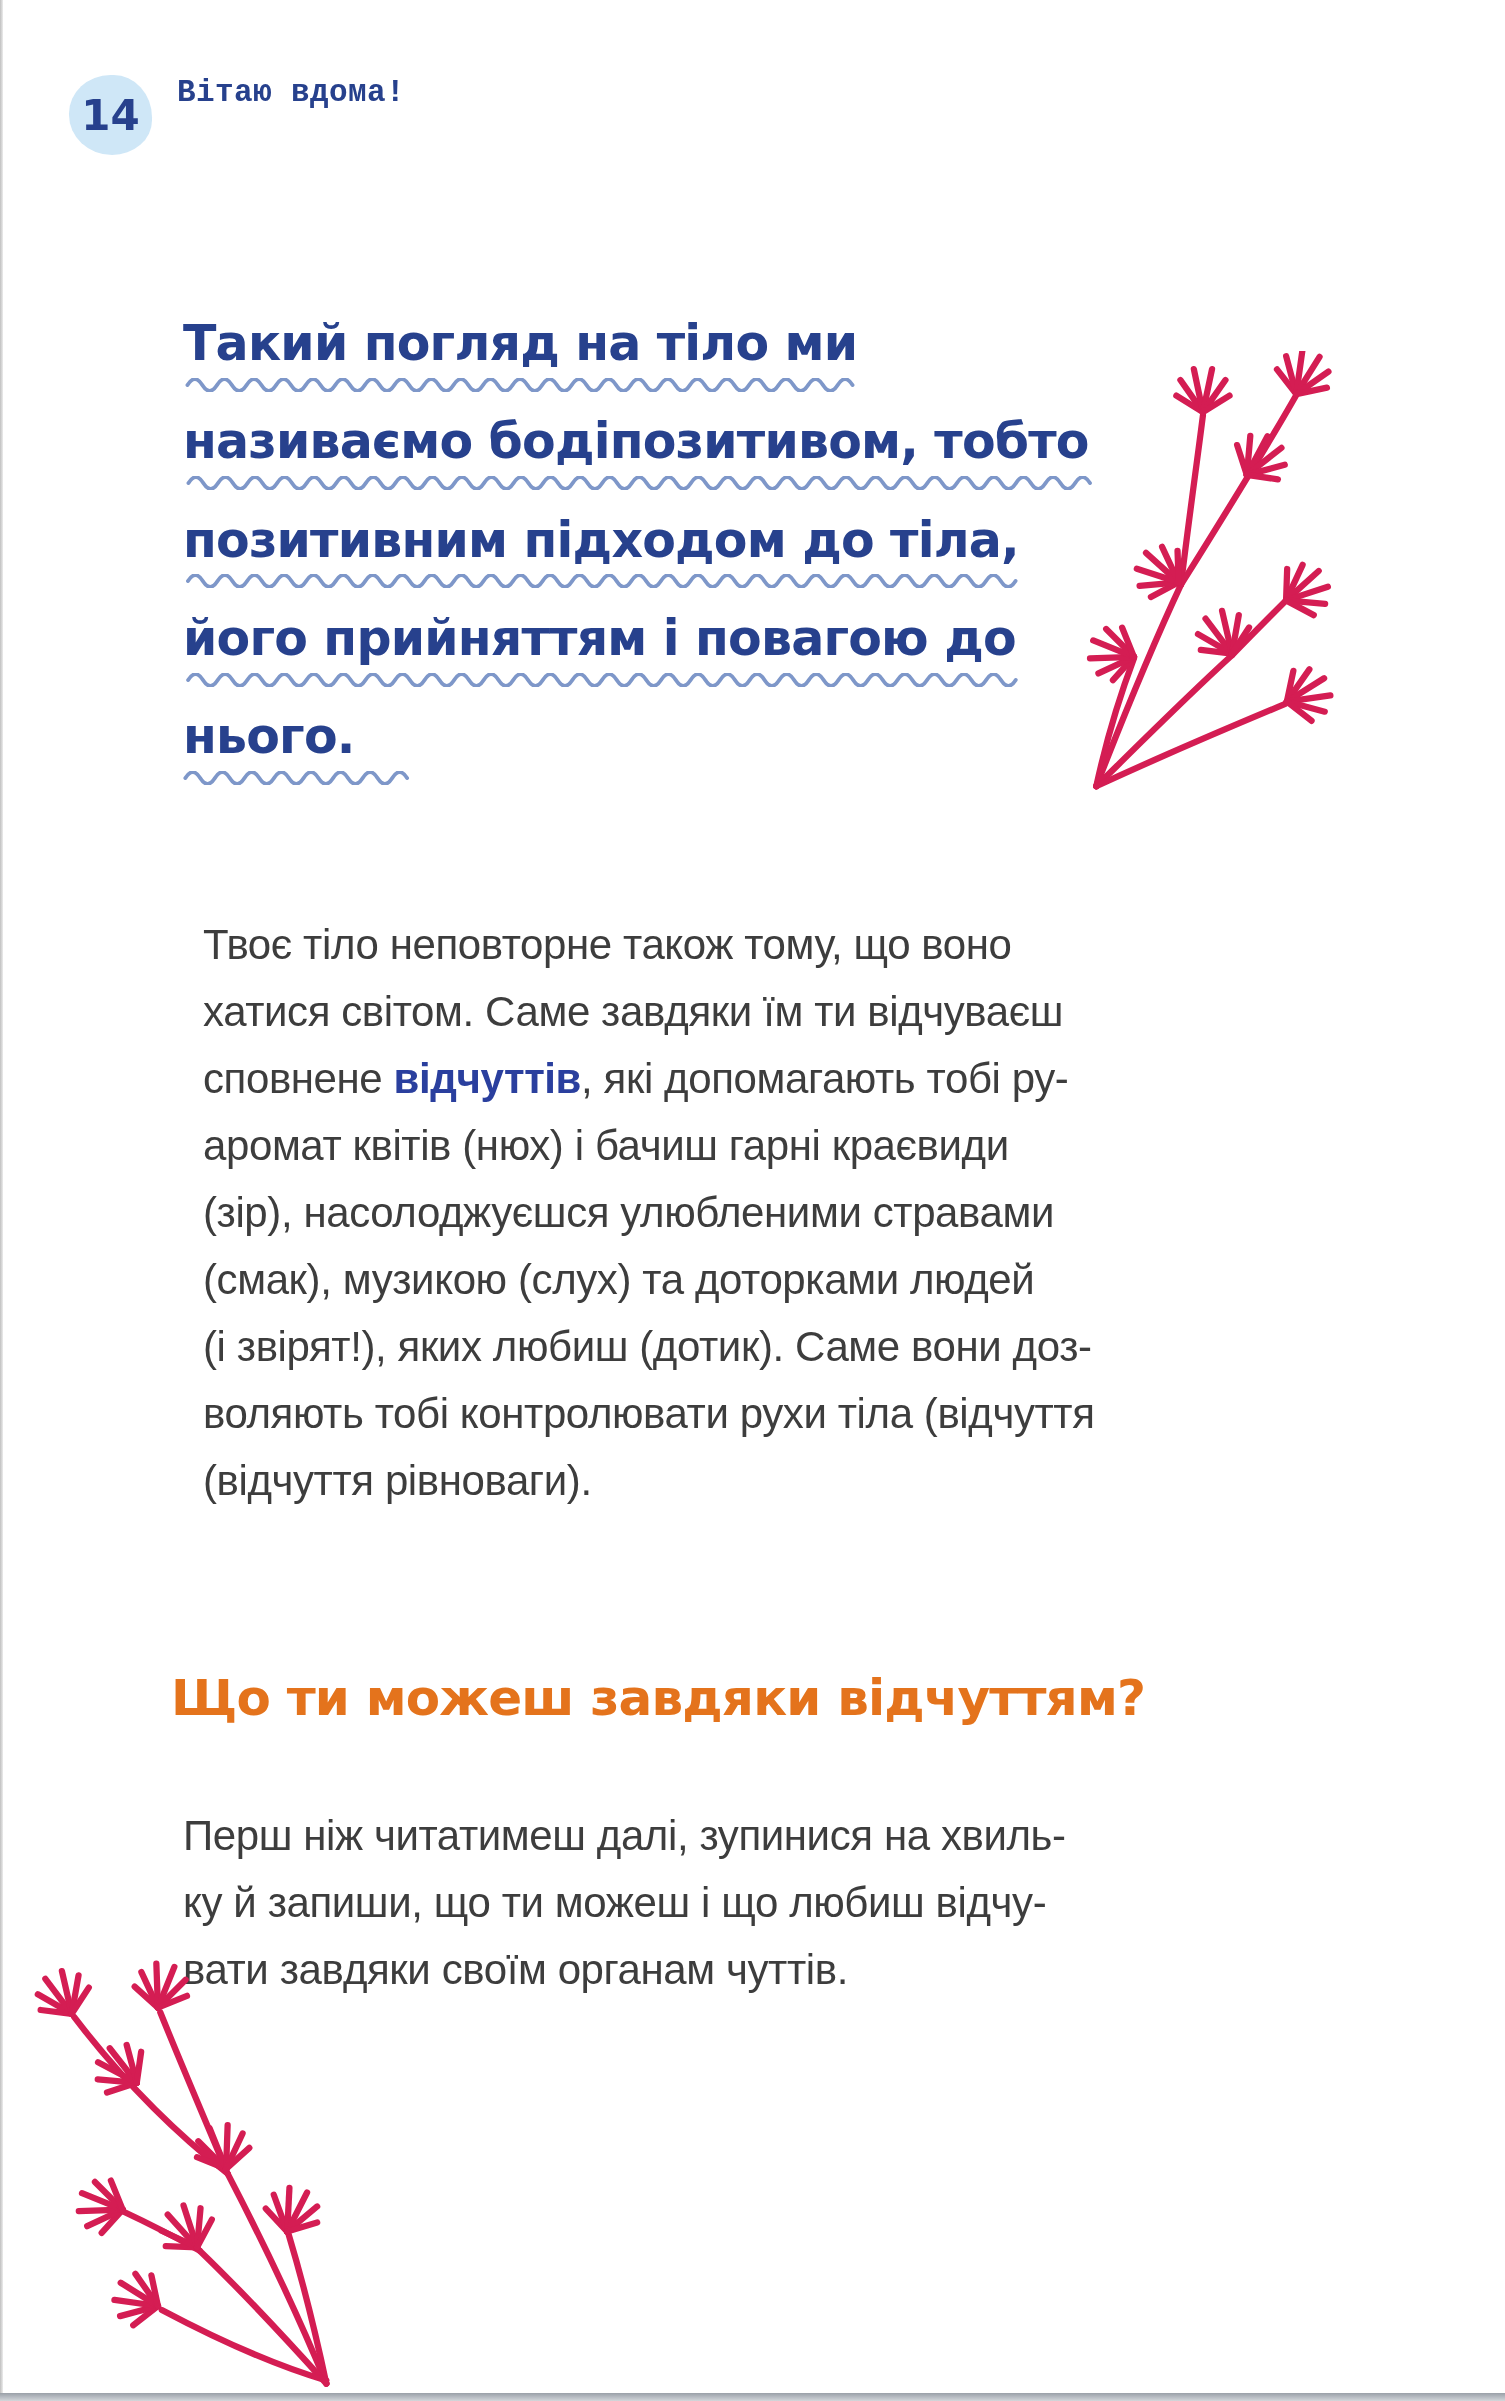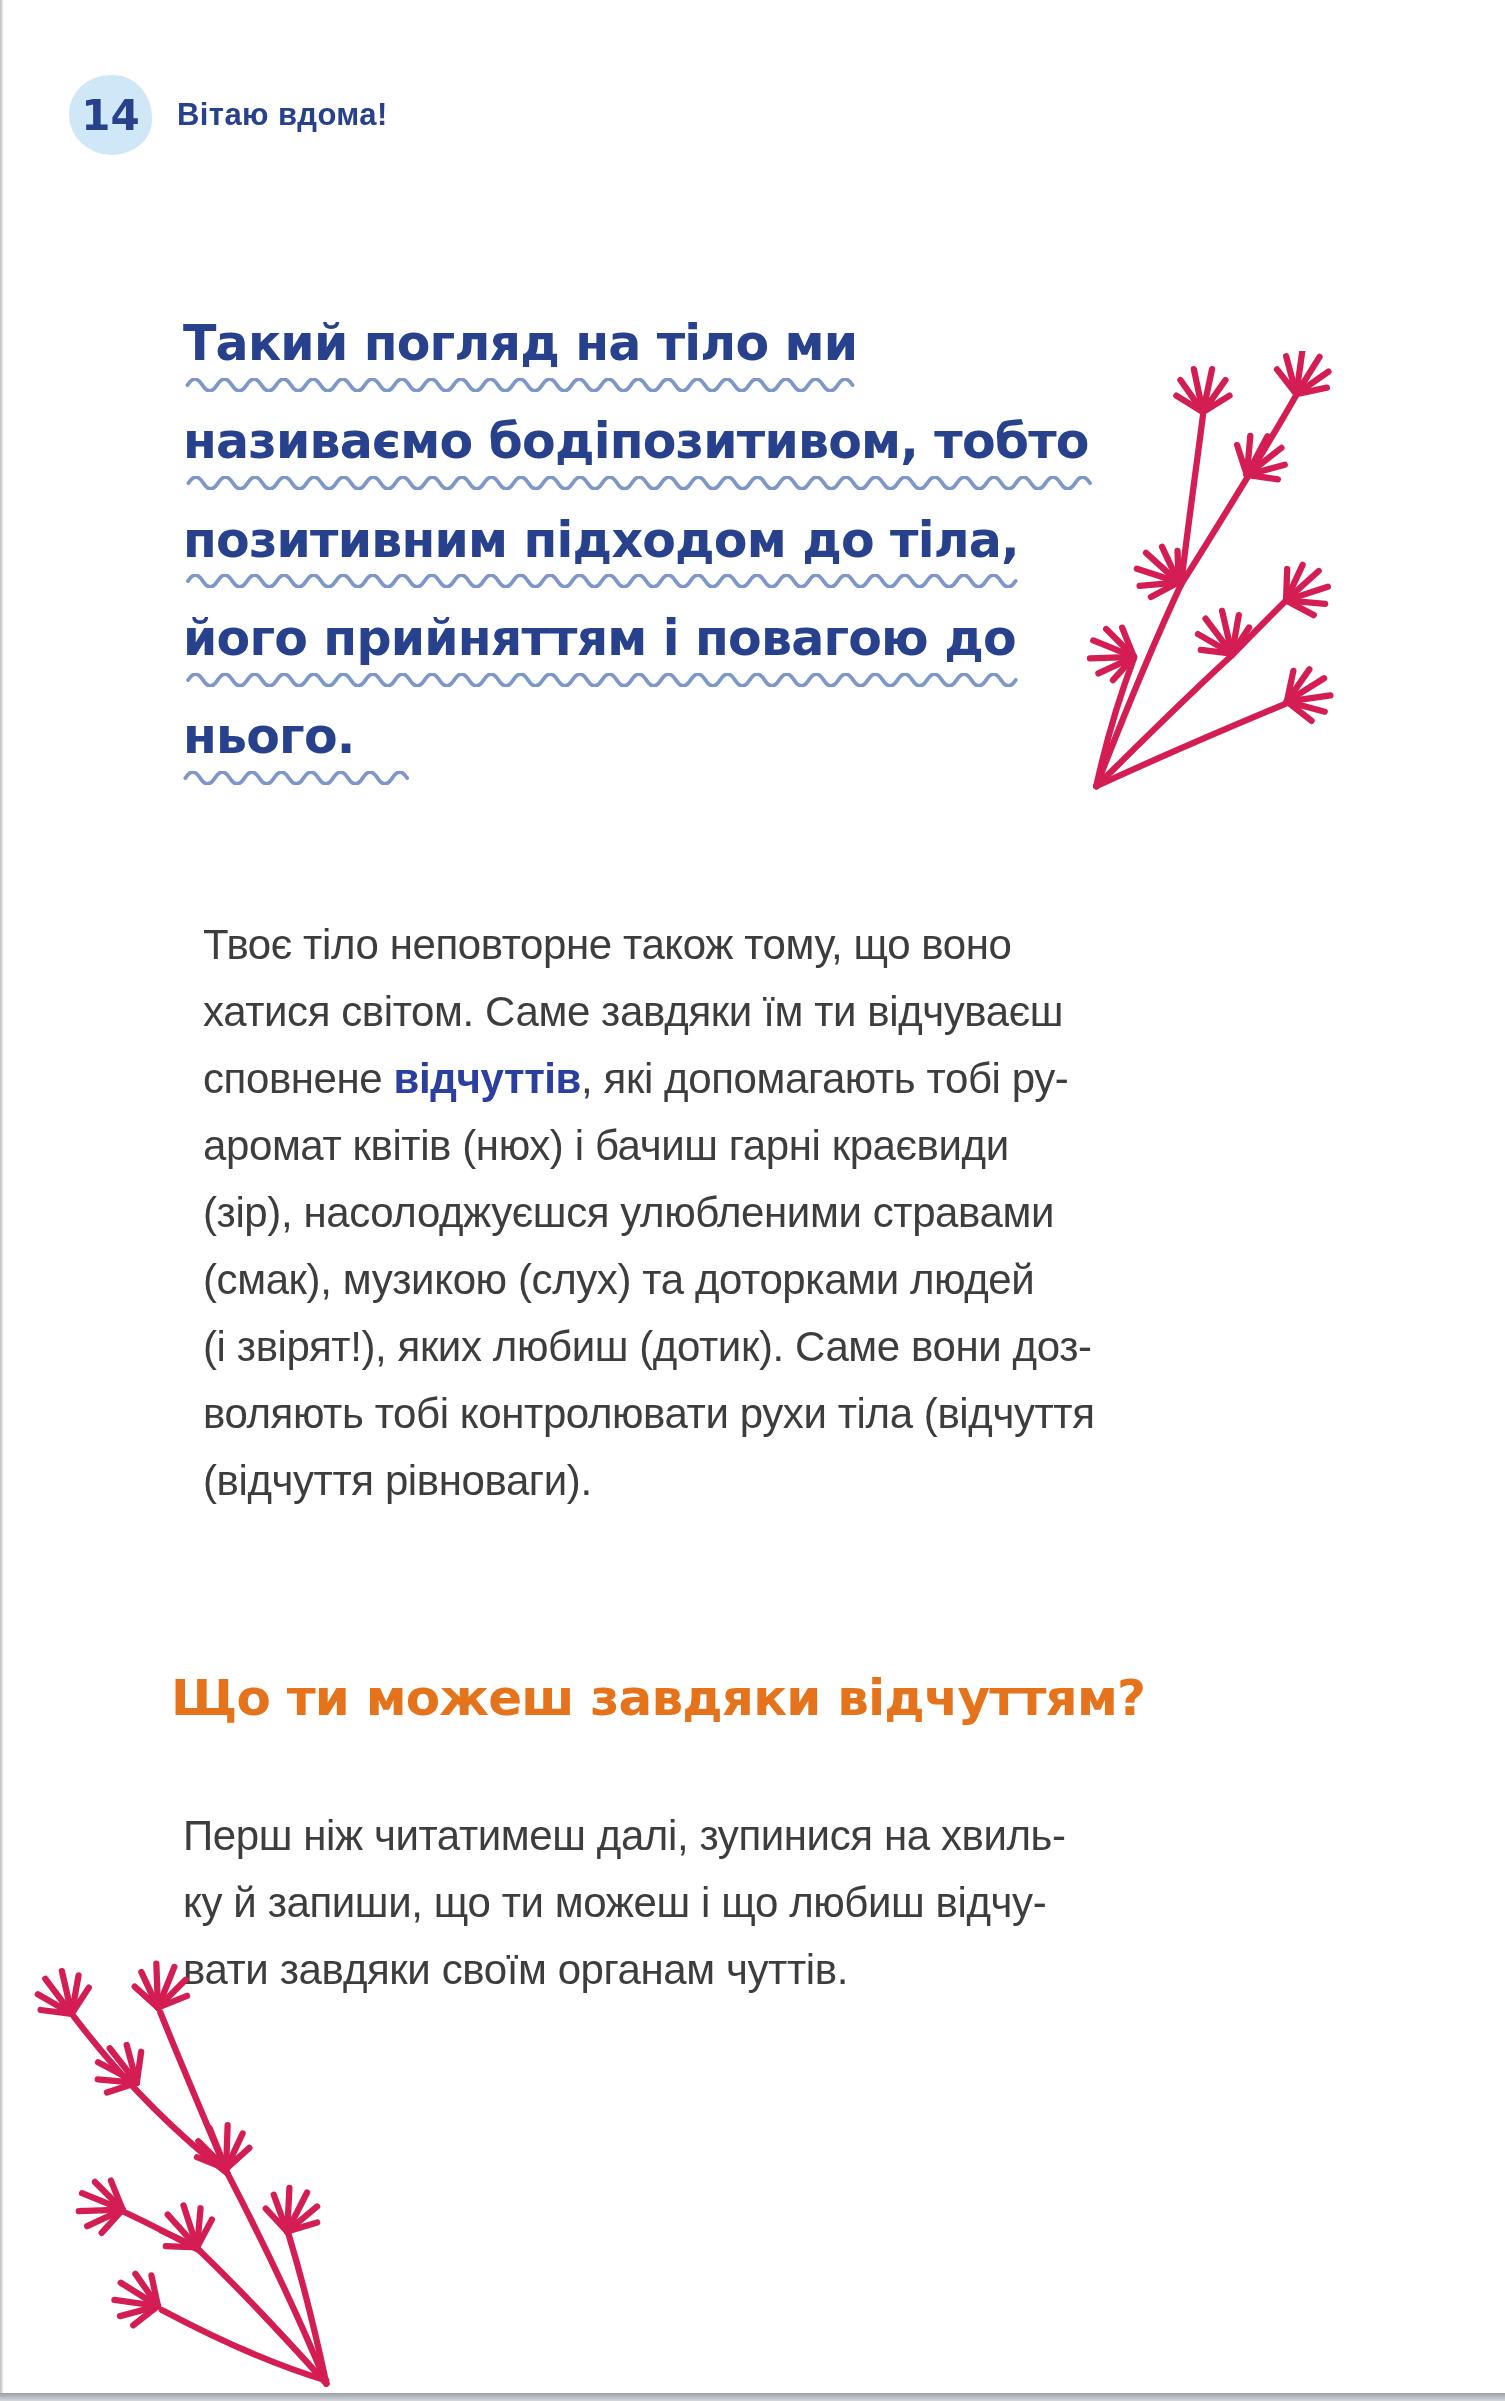--- a/index.html
+++ b/index.html
@@ -9,29 +9,29 @@
   *{margin:0;padding:0;box-sizing:border-box;}
   html,body{background:#fff;}
   body{
     position:relative;width:1506px;height:2401px;overflow:hidden;
     font-family:"Liberation Sans",sans-serif;background:var(--page-bg);
   }
   .edge-left{position:absolute;left:0;top:0;width:3.1px;height:2401px;
     background:linear-gradient(to right,#bfbfbf,#ececec);}
   .edge-bottom{position:absolute;left:0;bottom:0;width:1506px;height:7.8px;
     background:linear-gradient(to bottom,#9aa0a8,#d4d7db);}
-  .page-header{position:absolute;left:69px;top:75px;display:flex;align-items:center;}
+  .page-header{position:absolute;left:69px;top:75px;display:flex;}
   .page-badge{
     width:83px;height:80px;background:var(--badge-bg);
     border-radius:52% 48% 50% 54% / 50% 55% 45% 52%;
     display:flex;align-items:center;justify-content:center;
   }
   .page-number{font-family:"DejaVu Sans",sans-serif;font-weight:bold;
     font-size:42px;color:var(--navy);}
-  .header-title{margin-left:25px;font-family:Liberation Sans, sans-serif;font-weight:bold;
+  .header-title{margin-left:25px;font-family:Liberation Mono, monospace;font-weight:bold;
     font-size:31px;color:var(--navy);letter-spacing:0.4px;}
   .lead-heading{position:absolute;left:183px;top:314px;}
   .hline{display:table;margin-bottom:20.4px;}
   .hl-text{display:block;font-family:"DejaVu Sans",sans-serif;font-weight:bold;
     font-size:49px;line-height:60px;color:var(--navy);letter-spacing:-0.8px;white-space:nowrap;}
   .wave{display:block;margin-top:3.9px;}
   .wave path{fill:none;stroke:var(--wave);stroke-width:5;stroke-linecap:round;}
   .para{position:absolute;left:183px;}
   .para1{top:911px;margin-left:20px;}
   .para2{top:1802px;}

